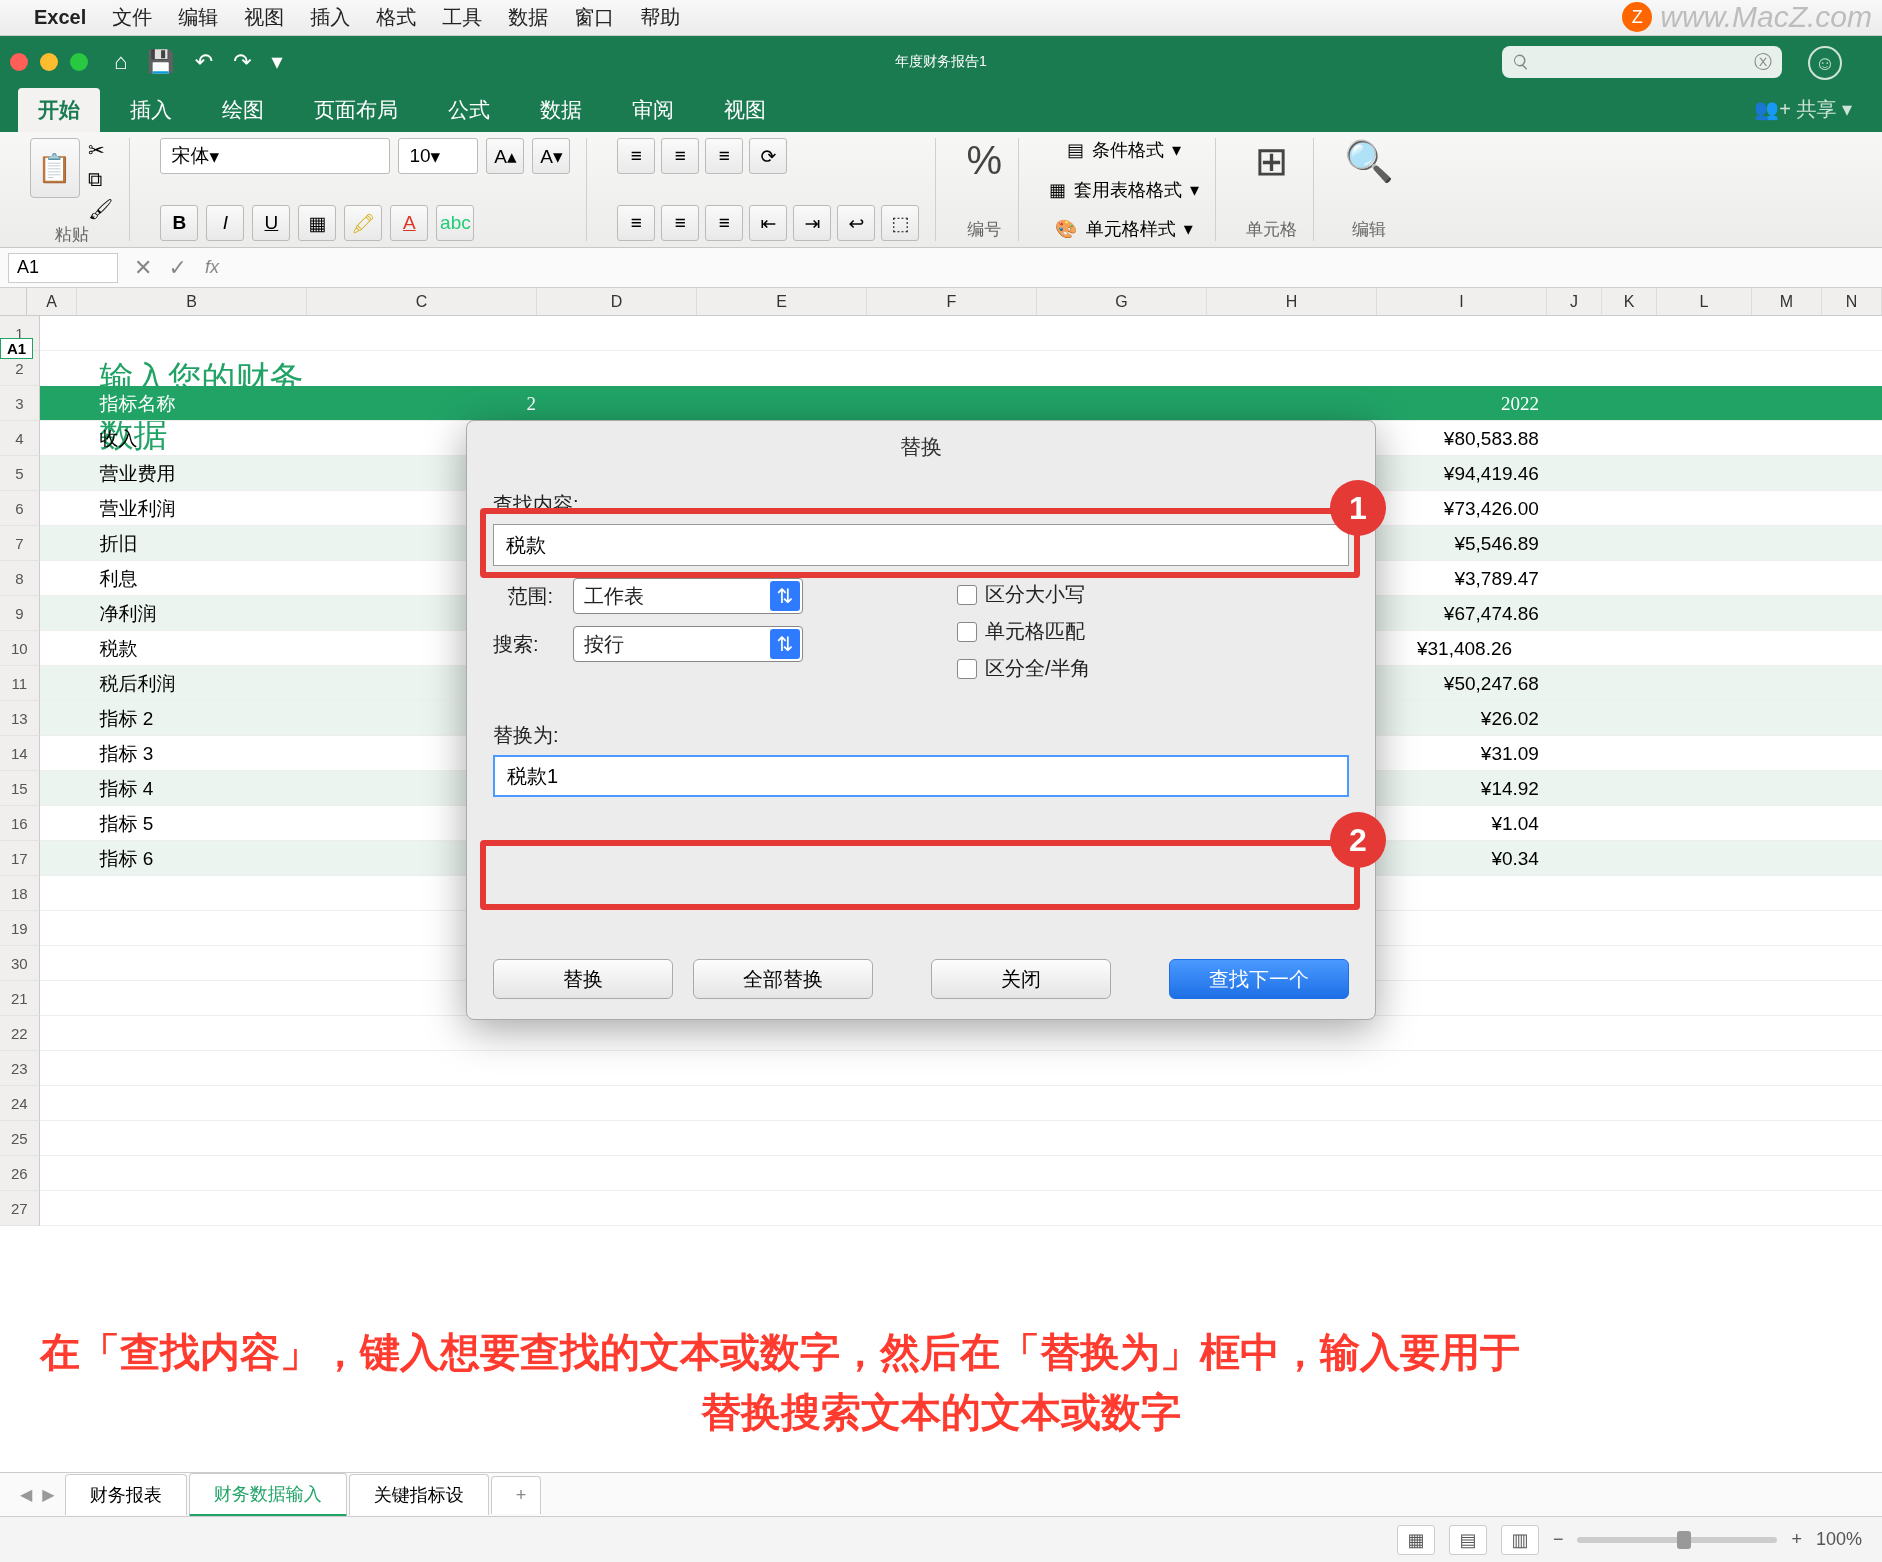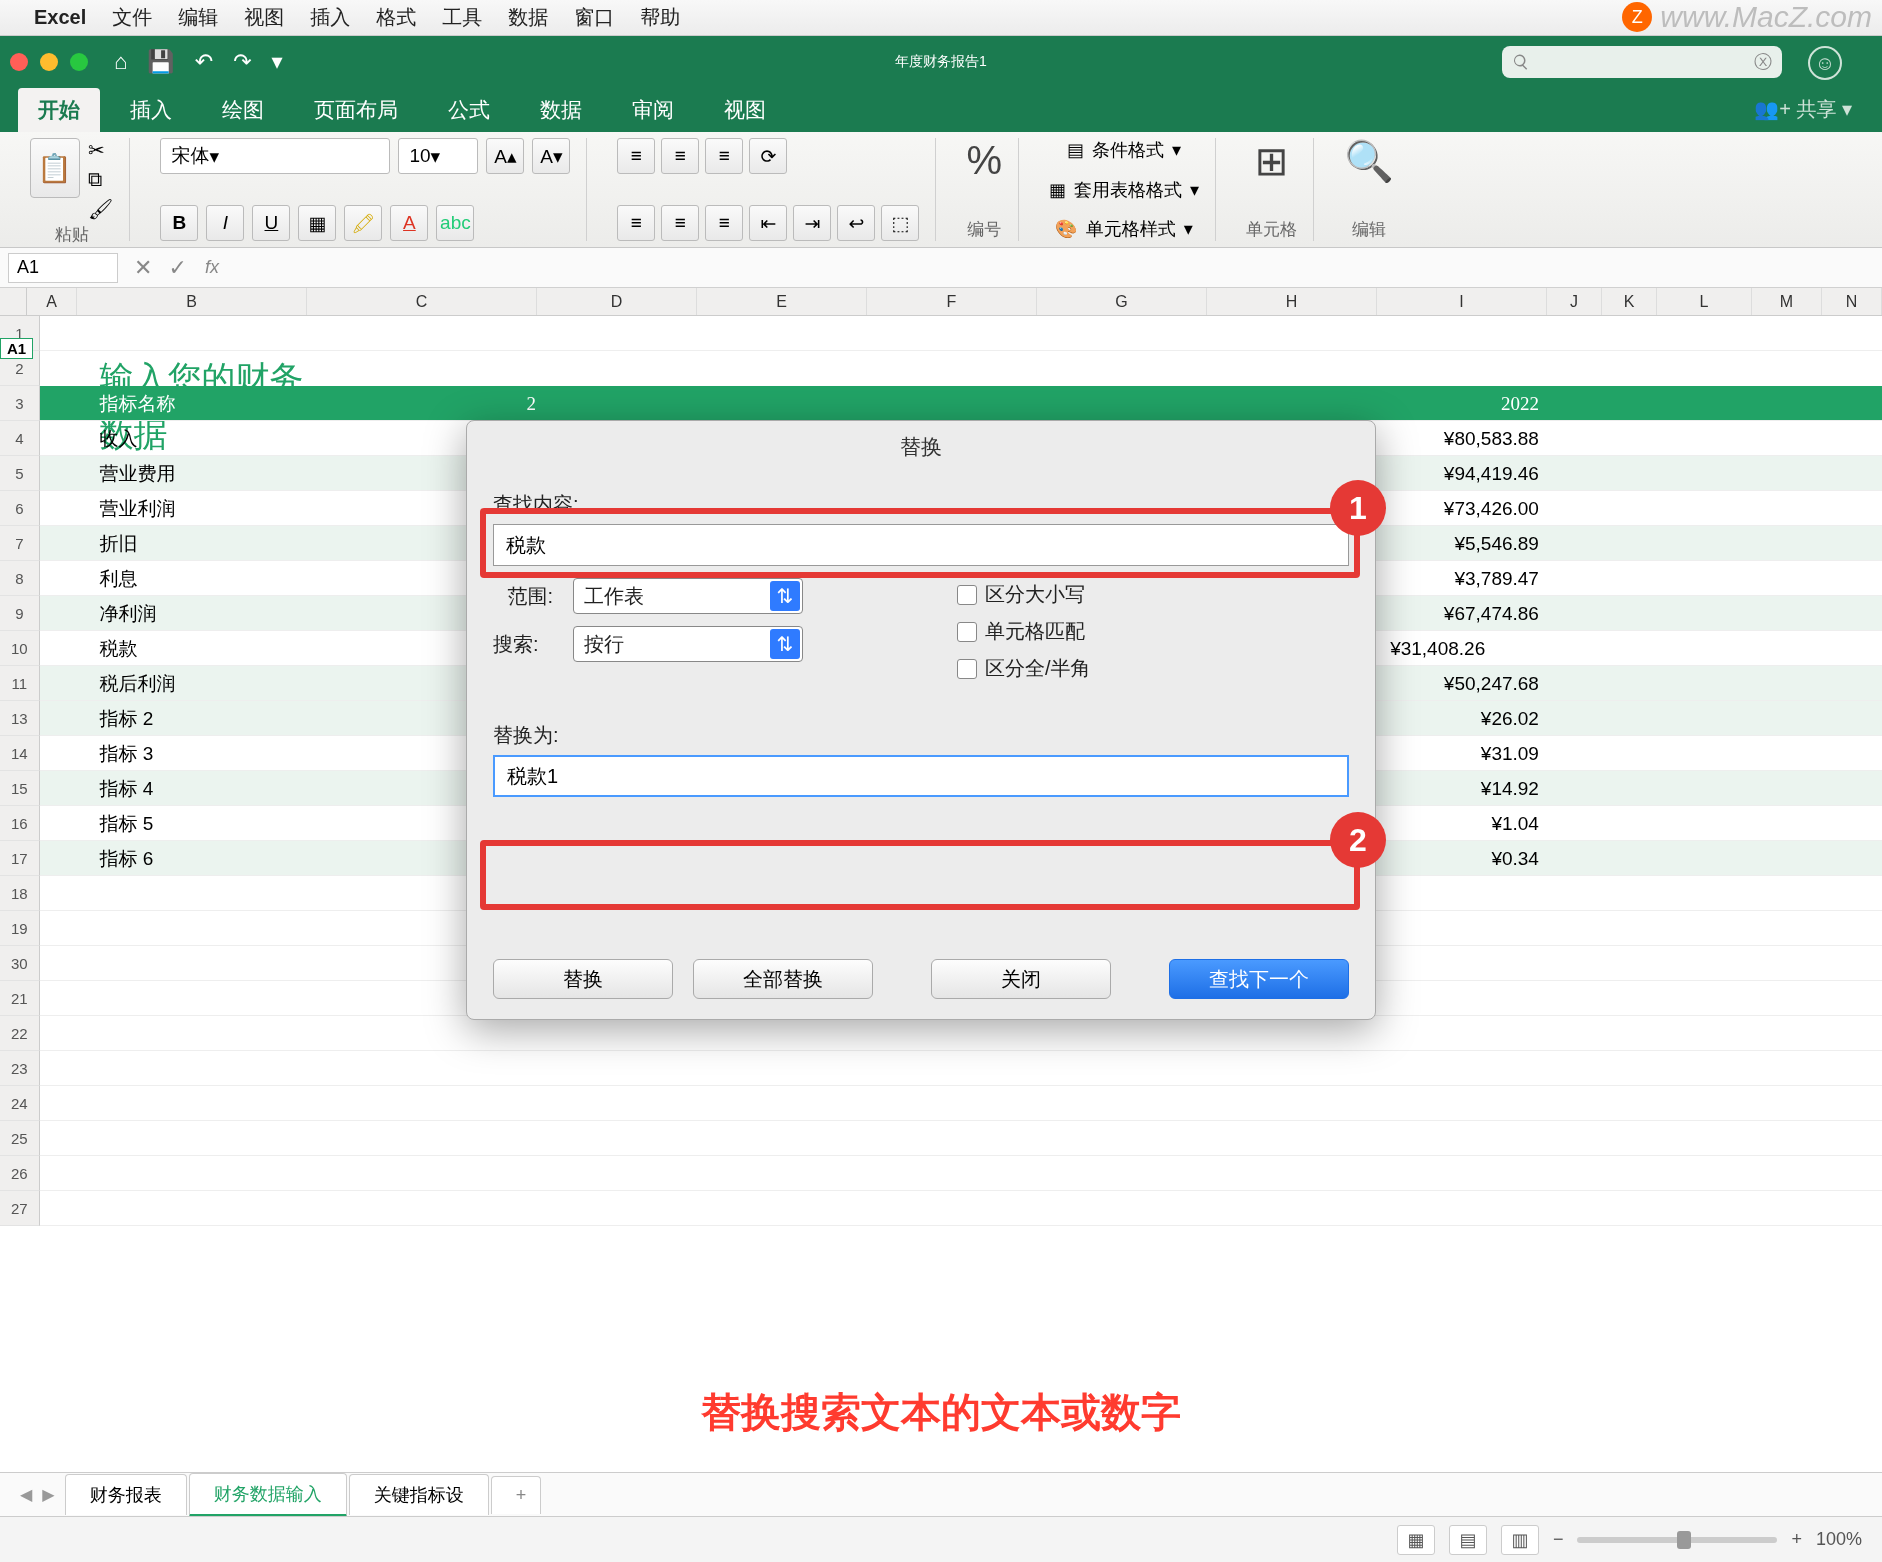--- a/index.html
+++ b/index.html
@@ -429,21 +429,21 @@
     <div class="row ">
       <div class="rh">10</div>
       <div class="cell" style="width: 50px;"></div>
       <div class="cell" style="width: 230px;">税款</div>
       <div class="cell" style="width: 230px; text-align: right;">¥22,00</div>
       <div class="cell" style="width: 160px;"></div>
       <div class="cell" style="width: 170px;"></div>
       <div class="cell" style="width: 170px;"></div>
       <div class="cell" style="width: 170px;"></div>
       <div class="cell" style="width: 170px;"></div>
-      <div class="cell" style="width: 170px; text-align: left;">¥31,408.26</div>
+      <div class="cell" style="width: 170px; text-align: center;">¥31,408.26</div>
       <div class="cell" style="width: 55px;"></div>
       <div class="cell" style="width: 55px;"></div>
       <div class="cell" style="width: 95px;"></div>
       <div class="cell" style="width: 70px;"></div>
       <div class="cell" style="width: 60px;"></div>
     </div>
     <div class="row alt">
       <div class="rh">11</div>
       <div class="cell" style="width: 50px;"></div>
       <div class="cell" style="width: 230px;">税后利润</div>
@@ -760,21 +760,21 @@
     <button class="dlg-btn primary">查找下一个</button>
   </div>
 </div>
 
 <div class="redbox" style="left:480px;top:508px;width:880px;height:70px"></div>
 <div class="badge" style="left:1330px;top:480px">1</div>
 <div class="redbox" style="left:480px;top:840px;width:880px;height:70px"></div>
 <div class="badge" style="left:1330px;top:812px">2</div>
 
 <div class="instruct">
-  <br>
+  <span>在「查找内容」，键入想要查找的文本或数字，然后在「替换为」框中，输入要用于</span><br>
   <span class="l2">替换搜索文本的文本或数字</span>
 </div>
 
 <div class="sheettabs">
   <span class="navarrw">◀</span>
   <span class="navarrw">▶</span>
   <div class="stab">财务报表</div>
   <div class="stab active">财务数据输入</div>
   <div class="stab">关键指标设</div>
   <div class="stab plus">+</div>

